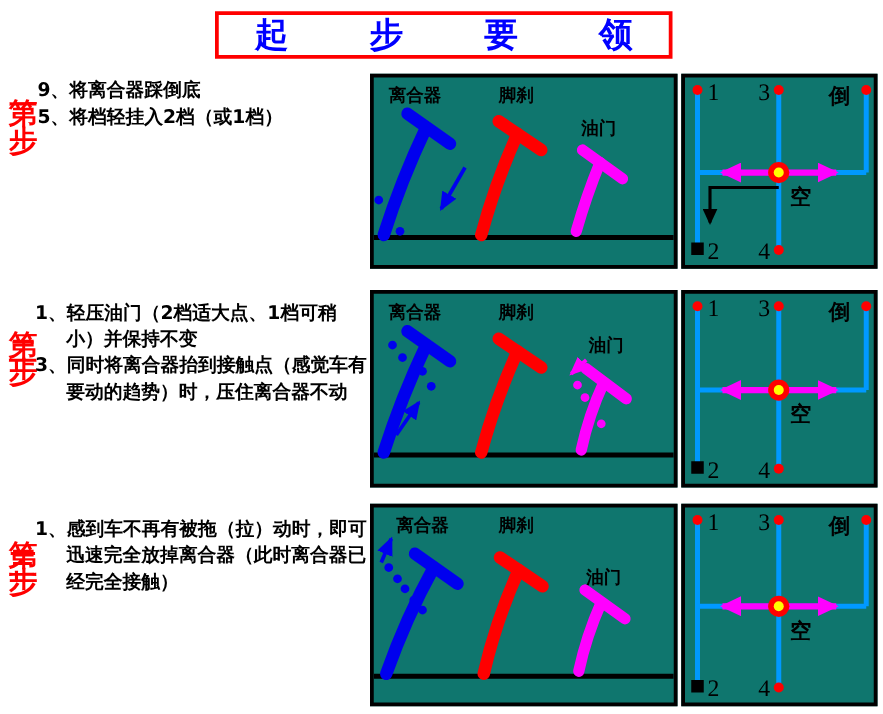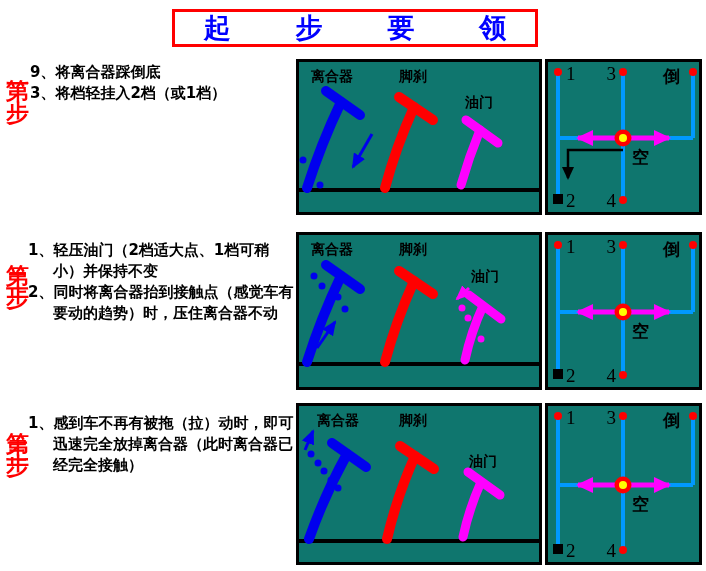--- a/index.html
+++ b/index.html
@@ -44,21 +44,21 @@
     </defs>
   </svg>
 
   <div class="title-box">
     <span class="title-text">起步要领</span>
   </div>
 
   <div class="step-label" style="left:5px;top:60px;">第一步</div>
   <div class="step-text" style="left:30px;top:62px;width:264px;">
     <div class="item">9、将离合器踩倒底</div>
-    <div class="item">3、将档轻挂入2档（或1档）</div>
+    <div class="item">5、将档轻挂入2档（或1档）</div>
   </div>
 
   <div class="panel" style="left:296px;top:59px;width:240px;height:150px;">
     <svg viewBox="0 0 240 150" width="240" height="150">
       <line x1="0" y1="128" x2="240" y2="128" stroke="#000" stroke-width="4"></line>
       <g>
         <path d="M 8,126 Q 22,82 42,40" stroke="#0000ee" stroke-width="10" fill="none" stroke-linecap="round"></path>
         <path d="M 27,29 L 61,53" stroke="#0000ee" stroke-width="10" fill="none" stroke-linecap="round"></path>
       </g>
       <g>
@@ -108,21 +108,21 @@
       <text class="cjk" x="115" y="20" font-size="17">倒</text>
       <text class="num" x="18" y="145" font-size="19">2</text>
       <text class="num" x="68" y="145" font-size="19" text-anchor="end">4</text>
       <text class="cjk" x="84" y="101" font-size="17">空</text>
     </svg>
   </div>
 
   <div class="step-label" style="left:5px;top:245px;">第二步</div>
   <div class="step-text" style="left:28px;top:240px;width:266px;">
     <div class="item">1、轻压油门（2档适大点、1档可稍小）并保持不变</div>
-    <div class="item">2、同时将离合器抬到接触点（感觉车有要动的趋势）时，压住离合器不动</div>
+    <div class="item">3、同时将离合器抬到接触点（感觉车有要动的趋势）时，压住离合器不动</div>
   </div>
 
   <div class="panel" style="left:296px;top:232px;width:240px;height:152px;">
     <svg viewBox="0 0 240 152" width="240" height="152">
       <line x1="0" y1="129" x2="240" y2="129" stroke="#000" stroke-width="4"></line>
       <g>
         <path d="M 8,127 Q 22,83 42,41" stroke="#0000ee" stroke-width="10" fill="none" stroke-linecap="round"></path>
         <path d="M 27,30 L 61,54" stroke="#0000ee" stroke-width="10" fill="none" stroke-linecap="round"></path>
       </g>
       <g>

